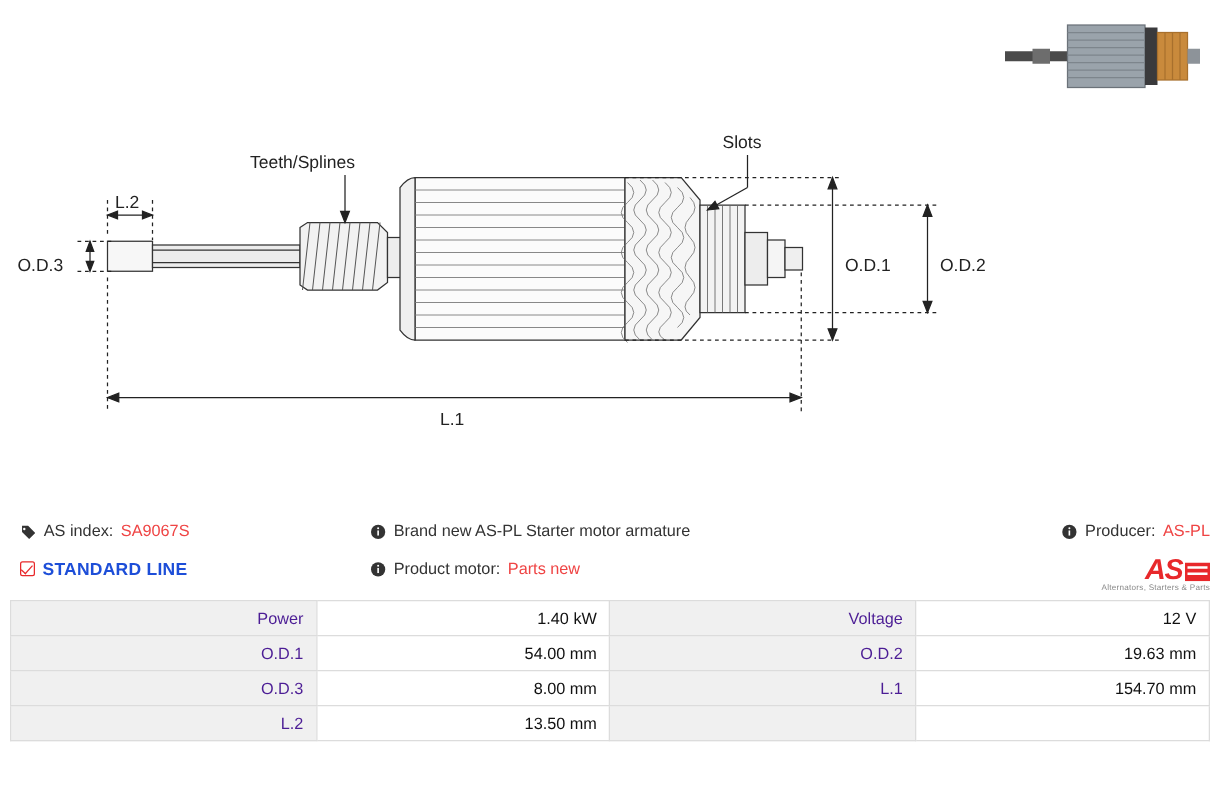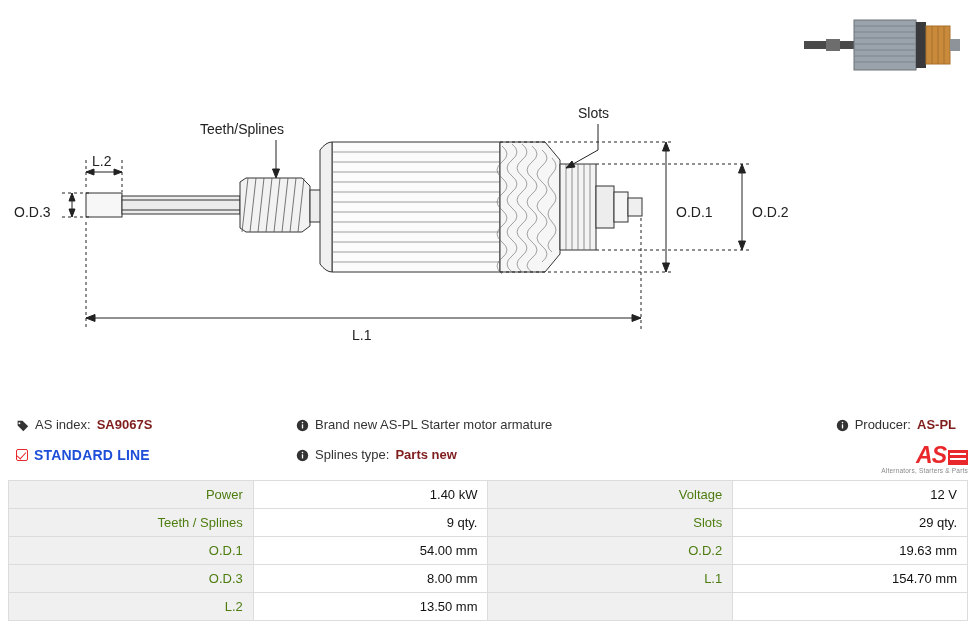--- a/index.html
+++ b/index.html
@@ -17,26 +17,26 @@
   .drawing svg { display: block; }
 
   
   .photo-box { position: absolute; right: 10px; top: 8px; width: 170px; height: 74px; }
 
   
   .info { position: absolute; left: 0; top: 404px; width: 976px; height: 72px; }
   .info-col { position: absolute; font-size: 13px; line-height: 18px; }
   .col-left { left: 16px; top: 12px; width: 280px; }
   .col-mid  { left: 296px; top: 12px; width: 340px; }
-  .col-right{ right: 20px; top: 12px; width: 300px; text-align: center; }
+  .col-right{ right: 8px; top: 12px; width: 300px; text-align: center; }
 
   .info-line { display: flex; align-items: center; gap: 6px; margin-bottom: 12px; }
   .col-right .info-line { justify-content: flex-end; }
   .lbl { color: #333; }
-  .val { font-weight: bold; color: #7f1d1d; }
+  .val { font-weight: normal; color: #ef4444; }
   .ico { display: inline-block; width: 13px; height: 13px; flex: none; }
   .ico svg { display: block; }
 
   .standard-line {
     display: flex; align-items: center; gap: 6px;
     color: #1d4ed8; font-weight: bold; font-size: 14px; letter-spacing: .2px;
   }
   .check-box {
     width: 12px; height: 12px; border: 1.5px solid #e8282b; border-radius: 2px;
     position: relative; flex: none;
@@ -69,21 +69,21 @@
 
   
   .spec-wrap { position: absolute; left: 8px; top: 480px; width: 960px; }
   table.spec { border-collapse: collapse; width: 960px; table-layout: fixed; }
   table.spec td {
     border: 1px solid #dcdcdc;
     height: 28px;
     font-size: 13px;
     padding: 0 10px;
   }
-  td.k { background: #f0f0f0; text-align: right; color: #4d7c0f; width: 196px; }
+  td.k { background: #f0f0f0; text-align: right; color: #4c1d95; width: 196px; }
   td.v { background: #ffffff; text-align: right; color: #111; width: 188px; }
   td.empty-k { background: #f0f0f0; }
   td.empty-v { background: #ffffff; }
 
   .drw-text { font-family: "Liberation Sans", sans-serif; font-size: 14px; fill: #222; }
 </style>
 </head>
 <body>
 
 <div class="page">
@@ -263,21 +263,21 @@
         <span class="lbl">Brand new AS-PL Starter motor armature</span>
       </div>
       <div class="info-line">
         <span class="ico">
           <svg viewBox="0 0 16 16" width="13" height="13">
               <circle cx="8" cy="8" r="7" fill="#333"></circle>
               <rect x="7.2" y="6.6" width="1.6" height="5" fill="#fff"></rect>
               <circle cx="8" cy="4.4" r="1" fill="#fff"></circle>
             </svg>
         </span>
-        <span class="lbl">Splines type:</span>
+        <span class="lbl">Product motor:</span>
         <span class="val">Parts new</span>
       </div>
     </div>
 
     <div class="info-col col-right">
       <div class="info-line">
         <span class="ico">
           <svg viewBox="0 0 16 16" width="13" height="13">
               <circle cx="8" cy="8" r="7" fill="#333"></circle>
               <rect x="7.2" y="6.6" width="1.6" height="5" fill="#fff"></rect>
@@ -296,26 +296,20 @@
   </div>
 
   <div class="spec-wrap">
     <table class="spec">
       <tbody>
         <tr>
           <td class="k">Power</td>
           <td class="v">1.40 kW</td>
           <td class="k">Voltage</td>
           <td class="v">12 V</td>
-        </tr>
-        <tr>
-          <td class="k">Teeth / Splines</td>
-          <td class="v">9 qty.</td>
-          <td class="k">Slots</td>
-          <td class="v">29 qty.</td>
         </tr>
         <tr>
           <td class="k">O.D.1</td>
           <td class="v">54.00 mm</td>
           <td class="k">O.D.2</td>
           <td class="v">19.63 mm</td>
         </tr>
         <tr>
           <td class="k">O.D.3</td>
           <td class="v">8.00 mm</td>

